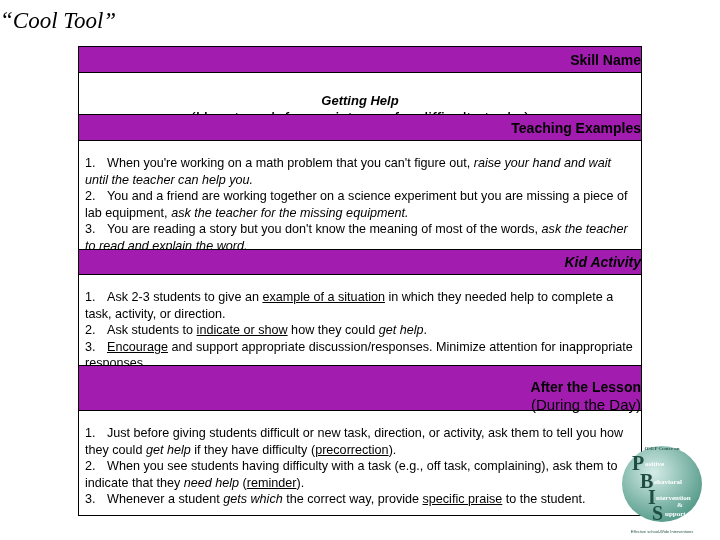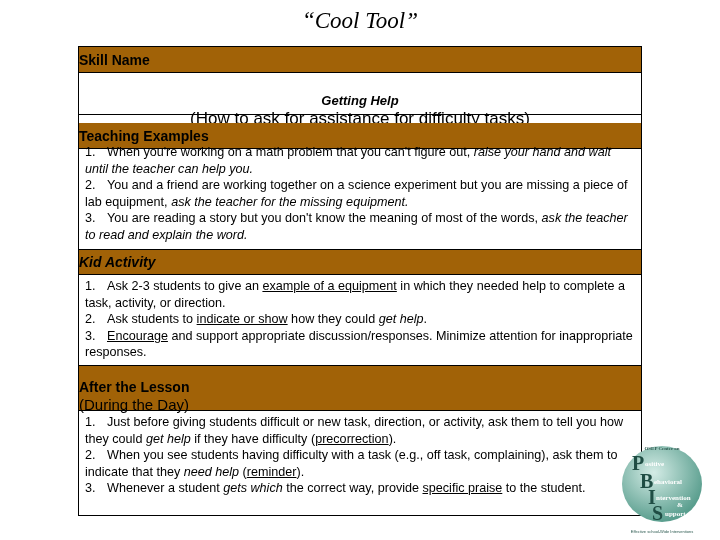--- a/index.html
+++ b/index.html
@@ -1,26 +1,26 @@
 <!DOCTYPE html>
 <html><head>
 <meta charset="utf-8">
 <style>
   html, body { margin: 0; padding: 0; background: #ffffff; }
   body { width: 720px; height: 540px; position: relative; overflow: hidden;
          font-family: "Liberation Sans", sans-serif; color: #000; }
-  .title { position: absolute; top: 8px; left: 0; width: 720px; text-align: center;
+  .title { position: absolute; top: 8px; left: 0; width: 720px; 
            font-family: "Liberation Serif", serif; font-style: italic; font-size: 23px; }
   .table { position: absolute; left: 78px; top: 46px; width: 564px; height: 470px;
            border: 1px solid #000; box-sizing: border-box; }
   .row { position: absolute; left: 0; right: 0; box-sizing: border-box; border-bottom: 1px solid #000; }
   .row.last { border-bottom: none; }
-  .hdr { background: #a16207; text-align: left; font-weight: bold; font-size: 14px; }
+  .hdr { background: #a21caf; text-align: right; font-weight: bold; font-size: 14px; }
   .center { text-align: center; }
-  .body-text { font-size: 12.6px; line-height: 16.6px; padding: 3px 6px 0 6px; }
+  .body-text { font-size: 12.6px; line-height: 16.6px; padding: 14px 6px 0 6px; }
   .body-text p { margin: 0; }
   .num { display: inline-block; width: 22px; }
   u { text-decoration: underline; }
   i { font-style: italic; }
   .logo { position: absolute; left: 612px; top: 436px; width: 100px; height: 100px; }
 </style>
 </head>
 <body>
 
 <div class="title">“Cool Tool”</div>
@@ -29,36 +29,36 @@
 
   <div class="row hdr" style="top:0;height:26px;line-height:26px;">
     <span>Skill Name</span>
   </div>
 
   <div class="row center" style="top:26px;height:42px;padding-top:20px;">
     <div style="font-weight:bold;font-style:italic;font-size:13px;">Getting Help</div>
     <div style="font-size:17px;margin-top:1px;">(How to ask for assistance for difficulty tasks)</div>
   </div>
 
-  <div class="row hdr" style="top:76px;height:26px;line-height:26px;">
+  <div class="row hdr" style="top:68px;height:26px;line-height:26px;">
     <span>Teaching Examples</span>
   </div>
 
   <div class="row body-text" style="top:94px;height:109px;">
     <p><span class="num">1.</span><span>When you're working on a math problem that you can't figure out, </span><i>raise your hand and wait until the teacher can help you.</i></p>
     <p><span class="num">2.</span><span>You and a friend are working together on a science experiment but you are missing a piece of lab equipment, </span><i>ask the teacher for the missing equipment.</i></p>
     <p><span class="num">3.</span><span>You are reading a story but you don't know the meaning of most of the words, </span><i>ask the teacher to read and explain the word.</i></p>
   </div>
 
   <div class="row hdr" style="top:203px;height:25px;line-height:25px;font-style:italic;">
     <span>Kid Activity</span>
   </div>
 
   <div class="row body-text" style="top:228px;height:91px;">
-    <p><span class="num">1.</span><span>Ask 2-3 students to give an </span><u>example of a equipment</u><span> in which they needed help to complete a task, activity, or direction.</span></p>
+    <p><span class="num">1.</span><span>Ask 2-3 students to give an </span><u>example of a situation</u><span> in which they needed help to complete a task, activity, or direction.</span></p>
     <p><span class="num">2.</span><span>Ask students to </span><u>indicate or show</u><span> how they could </span><i>get help</i><span>.</span></p>
     <p><span class="num">3.</span><u>Encourage</u><span> and support appropriate discussion/responses. Minimize attention for inappropriate responses.</span></p>
   </div>
 
   <div class="row hdr" style="top:319px;height:45px;padding-top:12px;line-height:18px;">
     <div>After the Lesson</div>
     <div style="font-weight:normal;font-size:15px;">(During the Day)</div>
   </div>
 
   <div class="row body-text last" style="top:364px;height:104px;">

